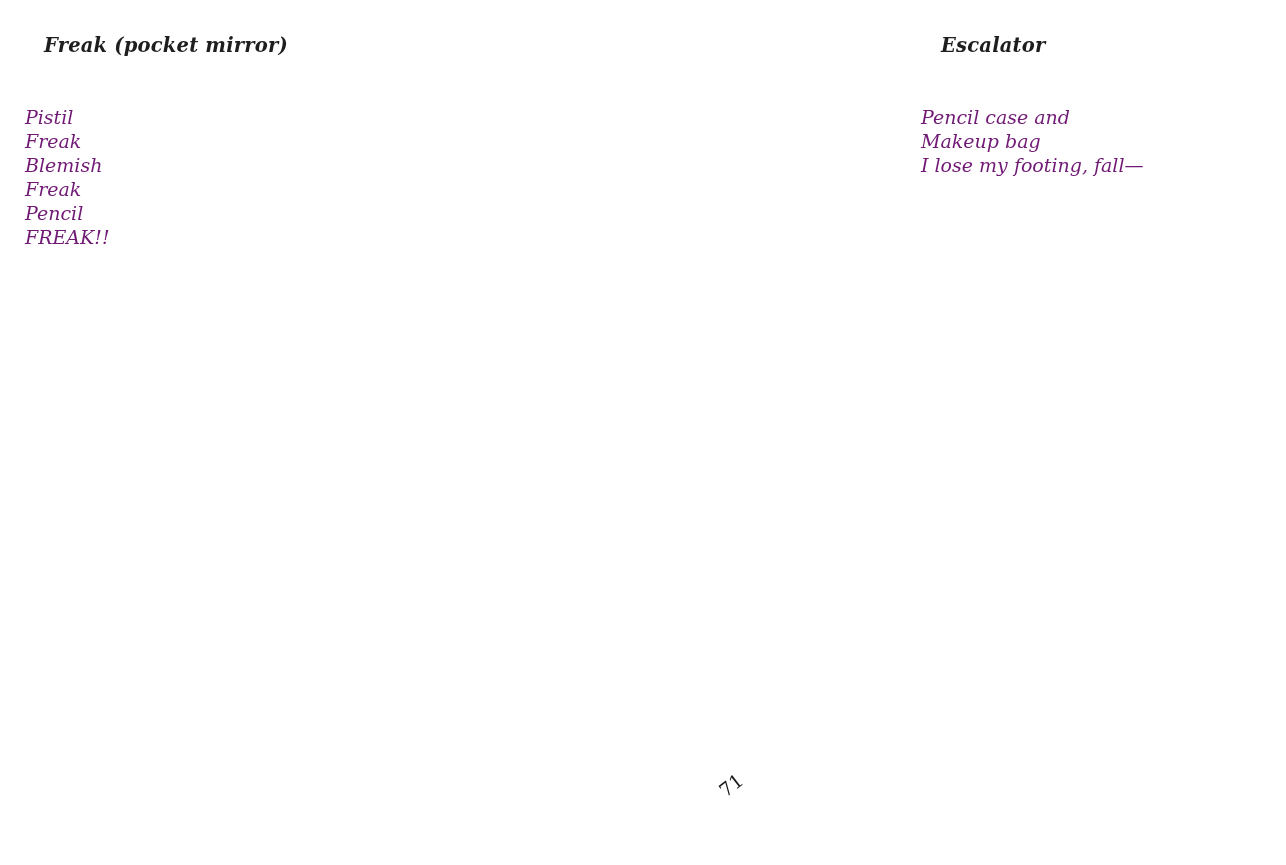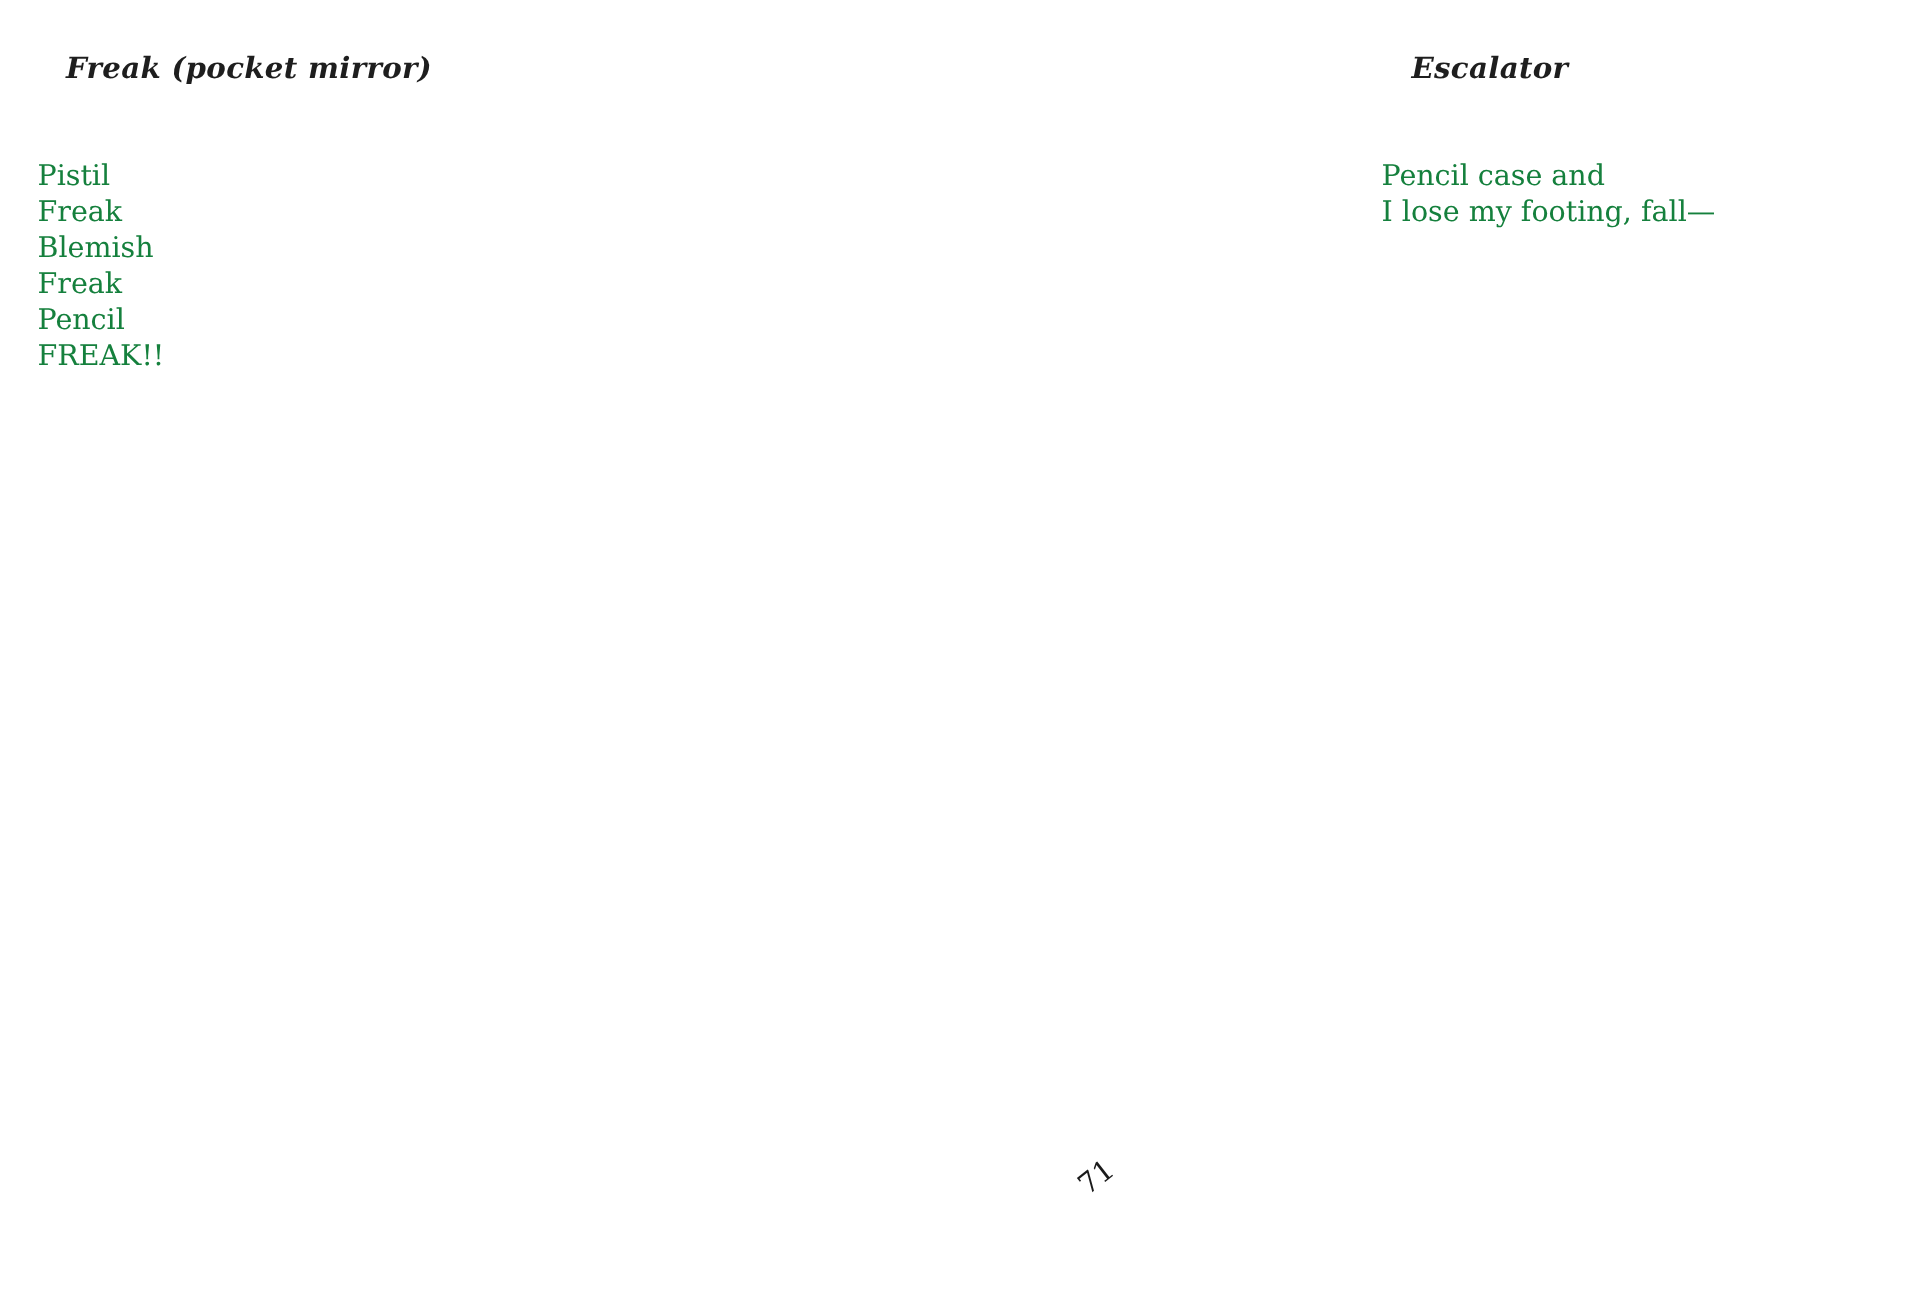--- a/index.html
+++ b/index.html
@@ -30,21 +30,22 @@
     letter-spacing: 0.2px;
     color: #1e1e1e;
     white-space: nowrap;
   }
   .poem-left  .poem-title { padding-left: 19px; }
   .poem-right .poem-title { padding-left: 20px; }
   .poem-body {
     margin-top: 48px;
     font-size: 19px;
     line-height: 24px;
-    color: #15803d;
+    color: #701a75;
+    font-style: italic;
   }
   .poem-line { white-space: nowrap; }
   .page-number {
     position: absolute;
     left: 706px;
     top: 774px;
     width: 50px;
     text-align: center;
     font-size: 19px;
     font-weight: 500;
@@ -67,19 +68,20 @@
       <div class="poem-line">Freak</div>
       <div class="poem-line">Pencil</div>
       <div class="poem-line">FREAK!!</div>
     </div>
   </section>
 
   <section class="poem poem-right">
     <h2 class="poem-title">Escalator</h2>
     <div class="poem-body">
       <div class="poem-line">Pencil case and</div>
+      <div class="poem-line">Makeup bag</div>
       <div class="poem-line">I lose my footing, fall—</div>
     </div>
   </section>
 
   <div class="page-number">71</div>
 
 </div>
 
 </body></html>

